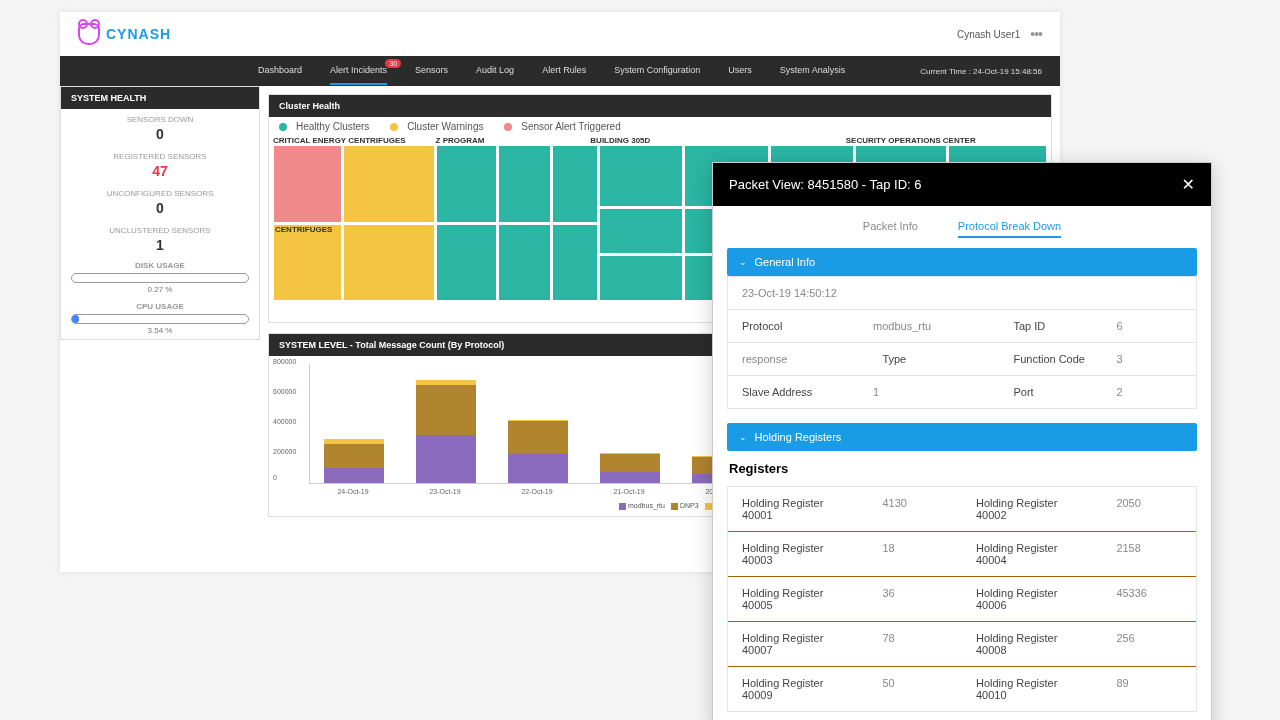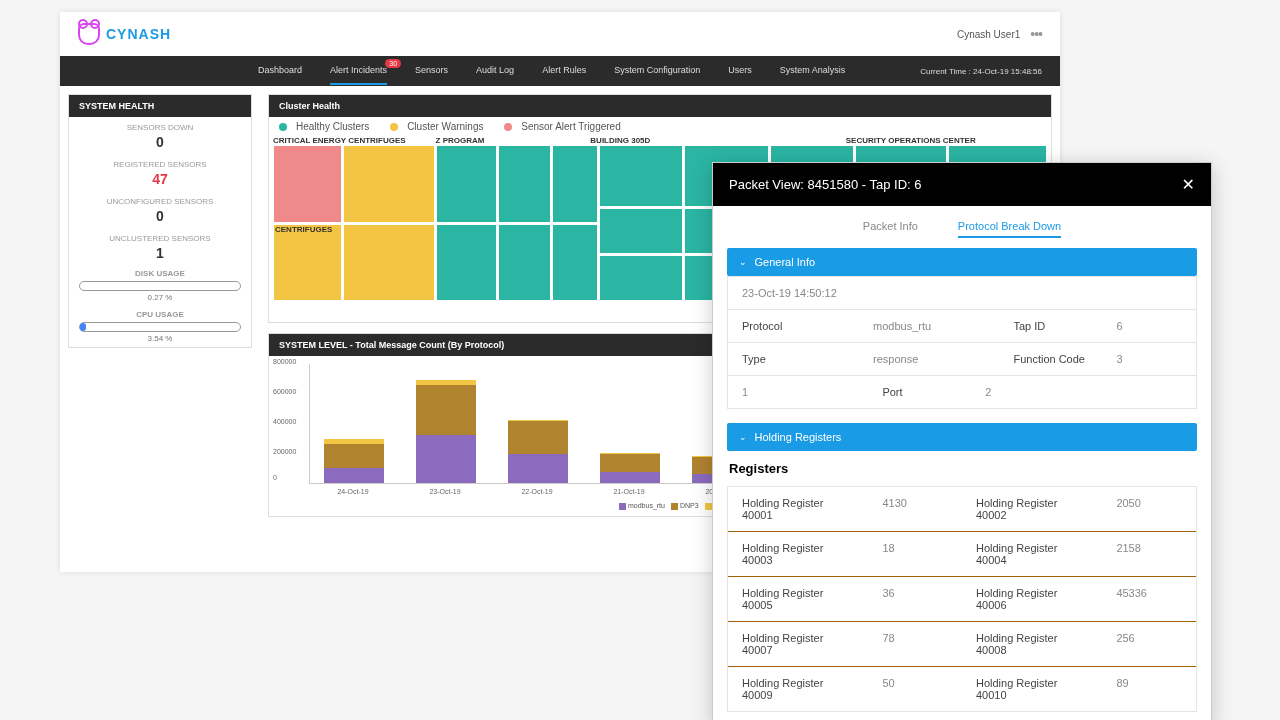--- a/index.html
+++ b/index.html
@@ -13,21 +13,21 @@
 .logo-text { color:#1a9be6; font-size:14px; font-weight:600; letter-spacing:1px; }
 .user-area { font-size:10px; color:#555; display:flex; align-items:center; gap:10px; }
 .dots { color:#999; font-size:14px; letter-spacing:-1px; }
 .navbar { background:#2b2b2b; height:30px; display:flex; align-items:center; justify-content:space-between; padding:0 18px; color:#ddd; font-size:9px; }
 .nav-items { display:flex; gap:28px; margin-left:180px; }
 .nav-item { position:relative; cursor:pointer; padding:8px 0; }
 .nav-item.active { border-bottom:2px solid #1a9be6; }
 .badge { position:absolute; top:2px; right:-14px; background:#e63946; color:#fff; font-size:7px; padding:1px 4px; border-radius:8px; }
 .time { font-size:8px; }
 .body { display:flex; height:calc(100% - 74px); }
-.sidebar { width:200px; padding:8px; }
+.sidebar { width:200px; }
 .panel { border:1px solid #ddd; background:#fff; }
 .panel-h { background:#2b2b2b; color:#fff; padding:6px 10px; font-size:9px; font-weight:600; }
 .stat { text-align:center; padding:6px 0 4px; }
 .stat-l { font-size:8px; color:#999; font-weight:400; }
 .stat-v { font-size:14px; color:#333; font-weight:600; margin-top:2px; }
 .stat-v.red { color:#e63946; }
 .usage { text-align:center; padding:4px 10px; }
 .usage-l { font-size:8px; color:#999; font-weight:600; }
 .bar { height:10px; border:1px solid #999; border-radius:5px; margin:3px 0 2px; position:relative; background:#fff; }
 .bar-fill { position:absolute; left:0; top:0; bottom:0; border-radius:5px; }
@@ -282,26 +282,27 @@
       <div class="info-r">
           <div class="info-c v">23-Oct-19 14:50:12</div>
         </div>
       <div class="info-r">
           <div class="info-c l">Protocol</div>
           <div class="info-c v" style="width:30%">modbus_rtu</div>
           <div class="info-c l2">Tap ID</div>
           <div class="info-c v">6</div>
         </div>
       <div class="info-r">
+          <div class="info-c v" style="width:30%">response</div>
           <div class="info-c l">Type</div>
-          <div class="info-c v" style="width:30%">response</div>
           <div class="info-c l2">Function Code</div>
           <div class="info-c v">3</div>
         </div>
       <div class="info-r">
+          <div class="info-c l">Slave Address</div>
           <div class="info-c v" style="width:30%">1</div>
           <div class="info-c l2">Port</div>
           <div class="info-c v">2</div>
         </div>
     </div>
     <div class="acc-h">
         <span class="chev">⌄</span>
         <span>Holding Registers</span>
       </div>
     <div class="reg-title">Registers</div>

